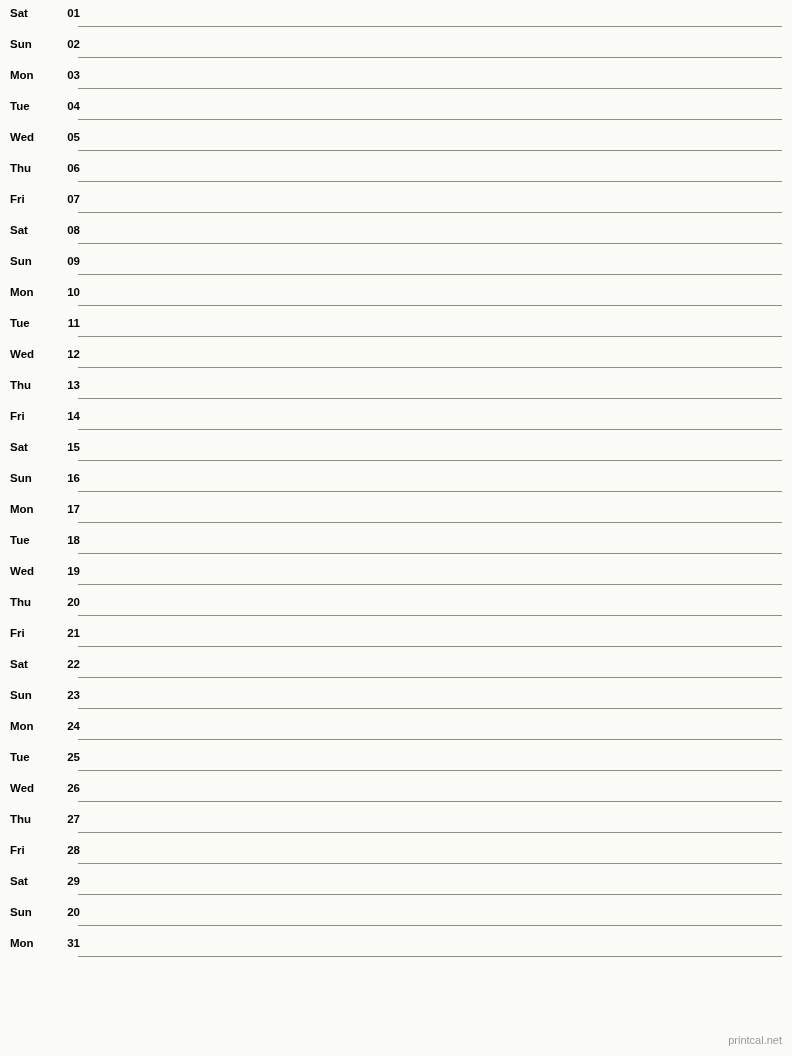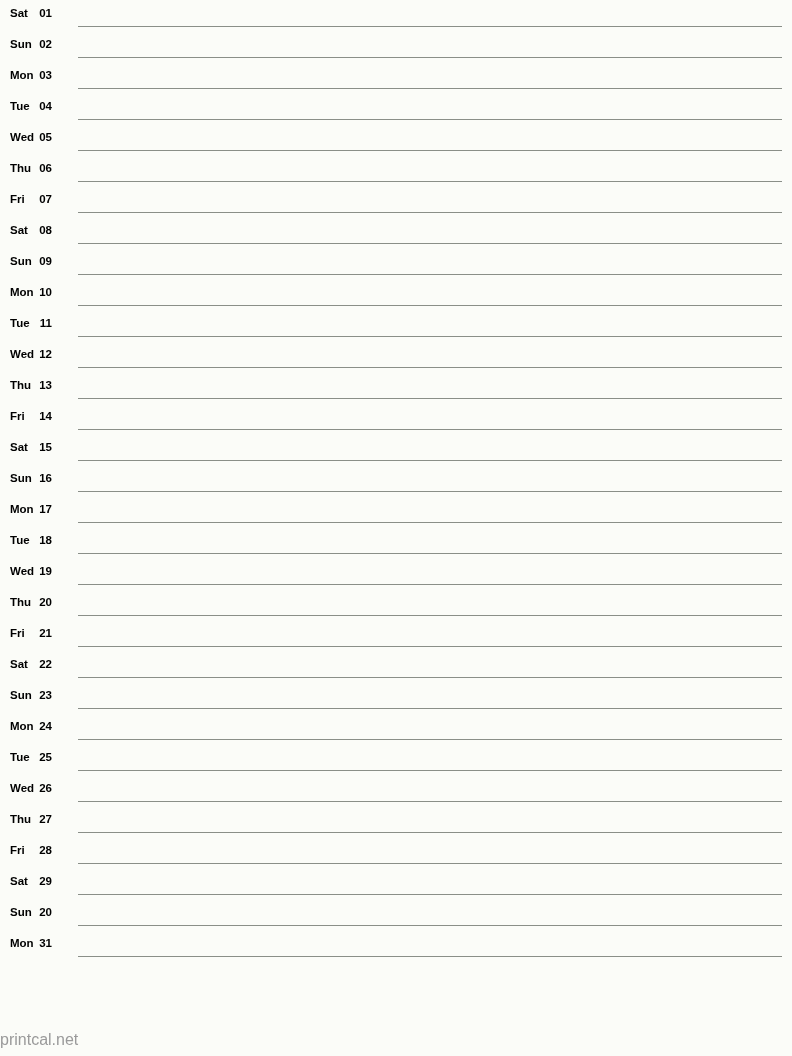--- a/index.html
+++ b/index.html
@@ -63,21 +63,21 @@
     width: 36px;
     font-size: 11.5px;
     font-weight: bold;
     color: #000000;
     line-height: 13px;
     text-align: left;
     white-space: nowrap;
   }
   .day-number {
     position: absolute;
-    left: 32px;
+    left: 60px;
     top: 7px;
     width: 20px;
     font-size: 11.5px;
     font-weight: bold;
     color: #000000;
     line-height: 13px;
     text-align: right;
     white-space: nowrap;
   }
   .day-line {
@@ -88,22 +88,22 @@
     height: 0;
     border-top: 1px solid #8a8f88;
   }
 
   
   .footer {
     position: absolute;
     left: 0;
     right: 10px;
     bottom: 10px;
-    text-align: left;
-    font-size: 16px;
+    text-align: right;
+    font-size: 11px;
     color: #9a9a9a;
     line-height: 12px;
     white-space: nowrap;
   }
 </style>
 </head>
 <body>
 
 <div class="page">
 

